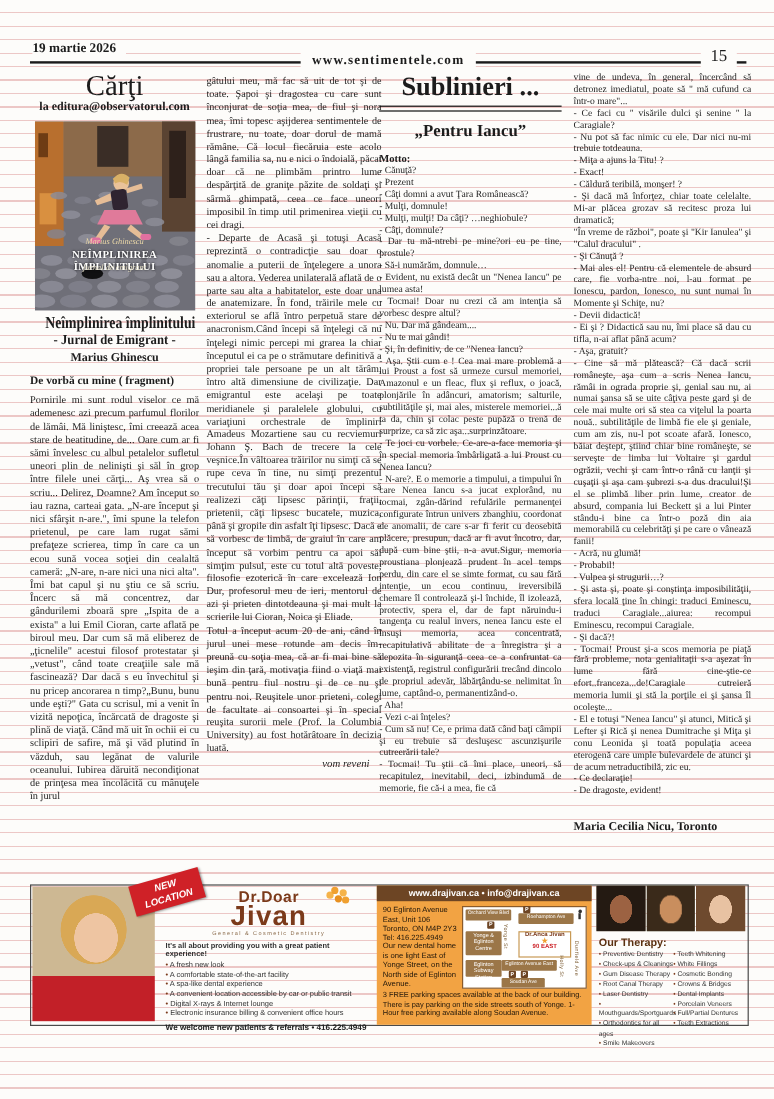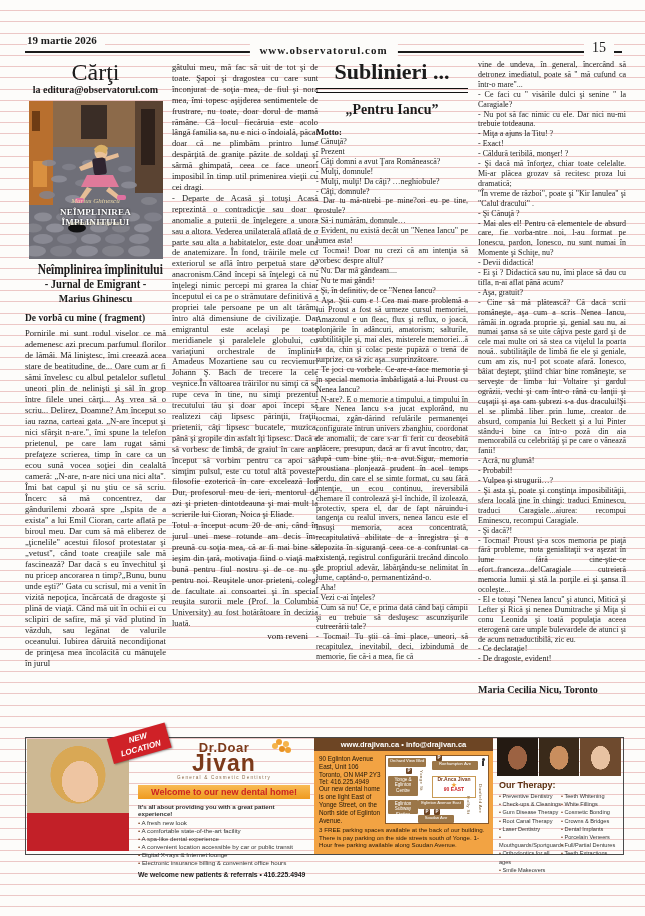--- a/index.html
+++ b/index.html
@@ -25,21 +25,21 @@
   .cover-author{position:absolute;left:0;right:0;top:96px;text-align:center;font-style:italic;font-size:7px;color:#ecd9a8;}
   .cover-title{position:absolute;left:0;right:0;top:106px;text-align:center;font-weight:bold;font-size:9px;color:#ffffff;letter-spacing:.2px;text-shadow:0 0 2px #000;}
   .cover-subtitle{position:absolute;left:0;right:0;top:118px;text-align:center;font-style:italic;font-size:7px;color:#e8e2c8;}
   .book-title{font-weight:bold;font-size:14px;text-align:center;margin-top:3px;white-space:nowrap;transform:scaleX(.82);transform-origin:center;}
   .book-sub{font-weight:bold;font-size:11.5px;text-align:center;white-space:nowrap;transform:scaleX(.92);transform-origin:center;}
   .book-author{font-weight:bold;font-size:10px;text-align:center;margin-top:3px;}
   .fragment-head{font-weight:bold;font-size:9.5px;margin-top:9px;}
   .col1-body{font-size:8.6px;line-height:11px;margin-top:5px;max-height:372px;overflow:hidden;}
   .col2{left:172px;width:146px;top:62px;}
   .col2-body{font-size:8.5px;line-height:10.9px;max-height:625px;overflow:hidden;}
-  .vom{font-size:9px;text-align:right;padding-right:10px;margin-top:2px;}
+  .vom{font-style:italic;font-size:9px;text-align:right;padding-right:10px;margin-top:2px;}
   .col3{left:316px;width:152px;}
   .sub-title{font-weight:bold;font-size:22px;text-align:center;line-height:24px;}
   .double-rule{height:3px;border-top:1.5px solid #111;border-bottom:1.5px solid #111;margin-top:4px;}
   .nenea{font-weight:bold;font-size:14px;text-align:center;margin-top:9px;}
   .motto-label{font-weight:bold;font-size:8.8px;margin-top:9px;}
   .col3-body{font-size:8px;line-height:9.9px;max-height:560px;overflow:hidden;}
   .col4{left:478px;width:148px;top:60px;}
   .col4-body{font-size:8px;line-height:9.9px;max-height:620px;overflow:hidden;}
   .signature{font-weight:bold;font-size:10px;text-align:left;margin-top:20px;}
   
@@ -93,21 +93,21 @@
   [data-interactable]{}
 </style>
 </head>
 <body>
 
 <div class="page" data-interactable="false">
 
   <div class="masthead" data-interactable="false">
     <div class="mast-rule" data-interactable="false"></div>
     <div class="mast-date" data-interactable="false">19 martie 2026</div>
-    <div class="mast-site" data-interactable="false">www.observatorul.com</div>
+    <div class="mast-site" data-interactable="false">www.sentimentele.com</div>
     <div class="mast-page" data-interactable="false">15</div>
   </div>
 
   <div class="col col1" data-interactable="false">
     <div class="books-title" data-interactable="false">Cărţi</div>
     <div class="books-sub" data-interactable="false">la editura@observatorul.com</div>
     <div class="cover" data-interactable="false">
       <svg width="134" height="158" viewBox="0 0 134 158" data-interactable="false">
         <rect width="134" height="158" fill="#6f6f78"></rect>
         <rect x="24" y="0" width="110" height="46" fill="#8c6a4a"></rect>
@@ -244,21 +244,20 @@
       <span data-interactable="false">LOCATION</span>
     </div>
 
     <div class="ad-left" data-interactable="false">
       <div class="logo" data-interactable="false">
         <span class="flower" data-interactable="false"></span>
         <div class="logo-top" data-interactable="false">Dr.Doar</div>
         <div class="logo-main" data-interactable="false">Jivan</div>
         <div class="logo-tag" data-interactable="false">General &amp; Cosmetic Dentistry</div>
       </div>
-      <div class="welcome-bar" data-interactable="false">Welcome to our new dental home!</div>
       <div class="intro" data-interactable="false">It's all about providing you with a great patient experience!</div>
       <ul class="bullets" data-interactable="false">
         <li data-interactable="false">A fresh new look</li>
         <li data-interactable="false">A comfortable state-of-the-art facility</li>
         <li data-interactable="false">A spa-like dental experience</li>
         <li data-interactable="false">A convenient location accessible by car or public transit</li>
         <li data-interactable="false">Digital X-rays &amp; Internet lounge</li>
         <li data-interactable="false">Electronic insurance billing &amp; convenient office hours</li>
       </ul>
       <div class="referral" data-interactable="false">We welcome new patients &amp; referrals • 416.225.4949</div>

